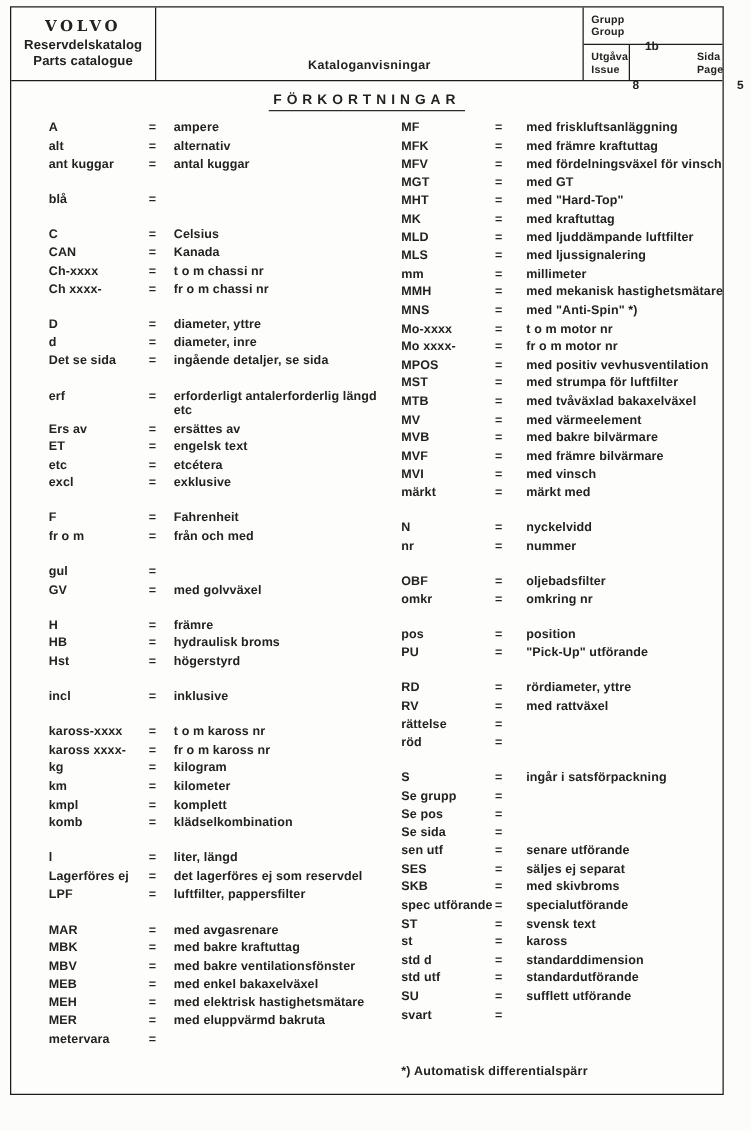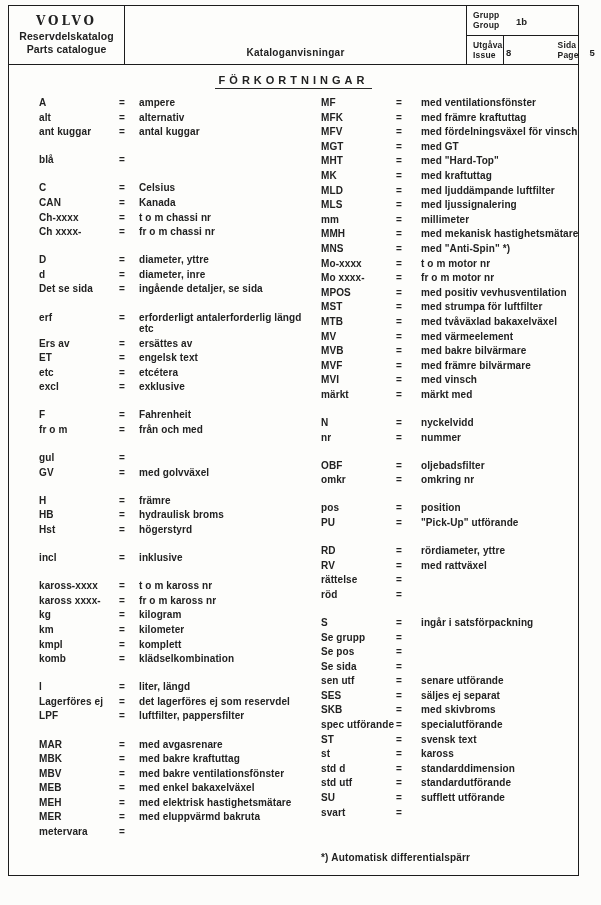--- a/index.html
+++ b/index.html
@@ -31,21 +31,21 @@
     flex:1; display:flex; align-items:flex-end; justify-content:center;
     padding-bottom:6px; font-size:10px; font-weight:bold; letter-spacing:0.3px;
   }
   .meta-cell { width:112px; border-left:1.5px solid #1c1c1c; box-sizing:border-box;
     display:flex; flex-direction:column; }
   .meta-top { height:29px; border-bottom:1.5px solid #1c1c1c; position:relative; }
   .meta-bottom { flex:1; display:flex;gap:48px; }
   .meta-box-left { width:59px; border-right:1.5px solid #1c1c1c; box-sizing:border-box; position:relative; }
   .meta-box-right { flex:1; position:relative; }
   .meta-label { font-size:8.5px; font-weight:bold; line-height:10px; padding:4px 0 0 6px; letter-spacing:0.2px; }
-  .meta-value { position:absolute; font-size:9.5px; font-weight:bold; }
+  .meta-value { position:absolute; font-size:9.5px; font-weight:bold;margin-top:16px; }
   .val-grupp { left:49px; top:10px; }
   .val-utgava { left:39px; top:11px; }
   .val-sida { left:38px; top:11px; }
   
   .title-wrap { position:absolute; top:64px; left:0; right:0; text-align:center; }
   .title-wrap span {
     display:inline-block; font-size:11px; font-weight:bold; letter-spacing:4px;
     border-bottom:1.3px solid #2a2a2a; padding:0 4px 2px 4px;
   }
   
@@ -341,21 +341,21 @@
             <span class="eq">=</span>
             <span class="meaning"><span></span></span>
           </div>
         </div>
       </div>
     <div class="col col-right" id="col-right">
         <div class="group">
           <div class="row">
             <span class="abbr">MF</span>
             <span class="eq">=</span>
-            <span class="meaning"><span>med ventilationsfönster</span></span>
+            <span class="meaning"><span>med friskluftsanläggning</span></span>
           </div>
           <div class="row">
             <span class="abbr">MFK</span>
             <span class="eq">=</span>
             <span class="meaning"><span>med främre kraftuttag</span></span>
           </div>
           <div class="row">
             <span class="abbr">MFV</span>
             <span class="eq">=</span>
             <span class="meaning"><span>med fördelningsväxel för vinsch</span></span>

